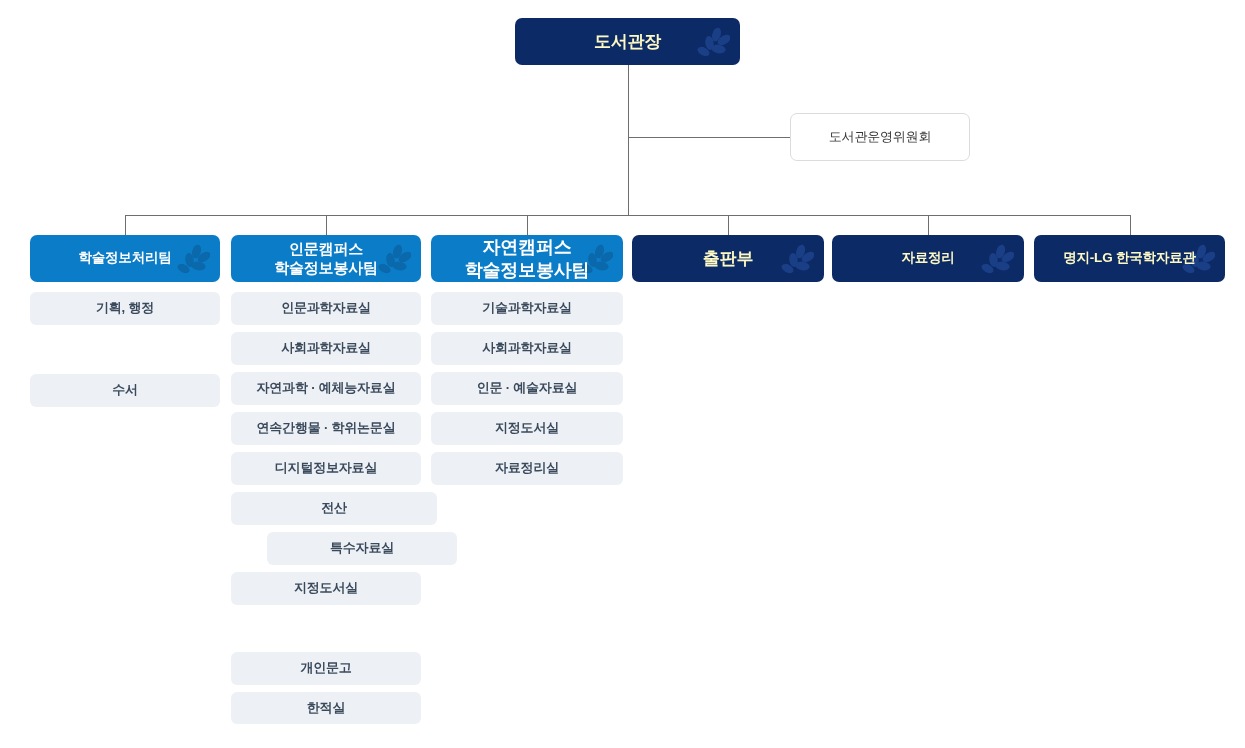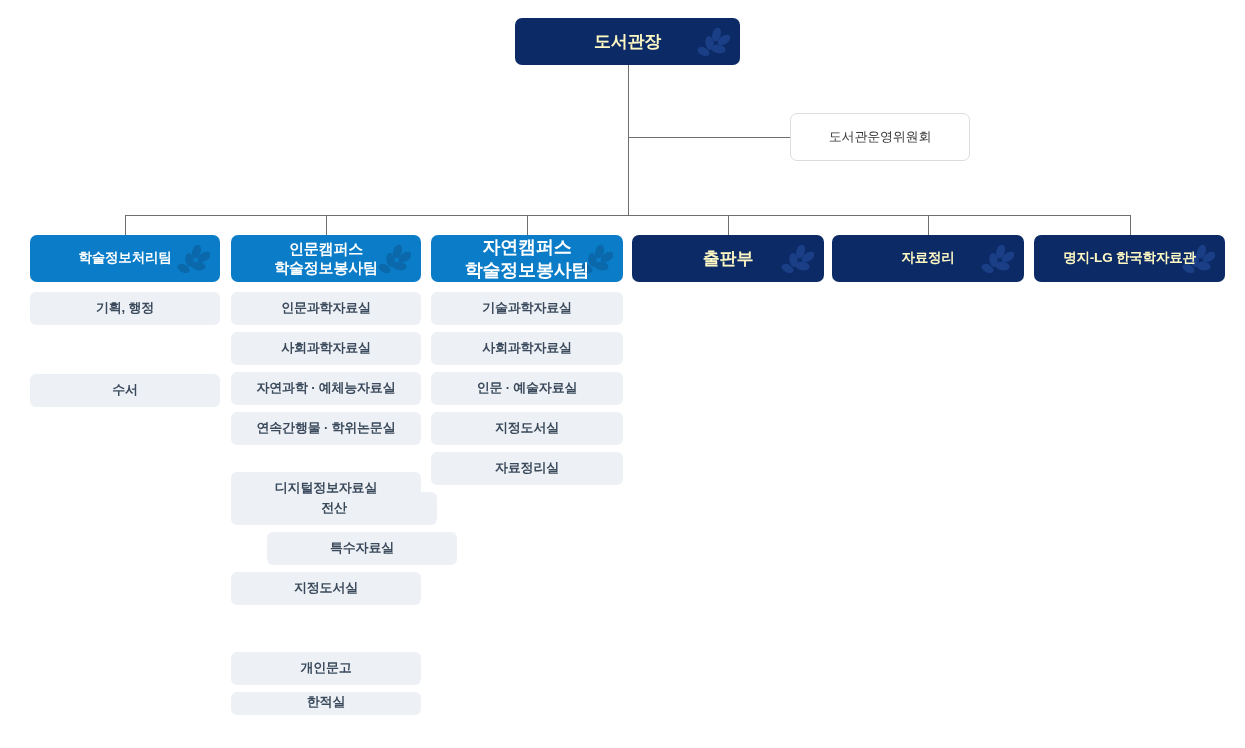--- a/index.html
+++ b/index.html
@@ -137,36 +137,36 @@
     </div>
     <div class="node sub" style="left: 231px; top: 332px; width: 190px; height: 33px;">
       <span class="label">사회과학자료실</span>
     </div>
     <div class="node sub" style="left: 231px; top: 372px; width: 190px; height: 33px;">
       <span class="label">자연과학 · 예체능자료실</span>
     </div>
     <div class="node sub" style="left: 231px; top: 412px; width: 190px; height: 33px;">
       <span class="label">연속간행물 · 학위논문실</span>
     </div>
-    <div class="node sub" style="left: 231px; top: 472px; width: 190px; height: 33px;">
+    <div class="node sub" style="left: 231px; top: 452px; width: 190px; height: 33px;">
       <span class="label">디지털정보자료실</span>
     </div>
     <div class="node sub" style="left: 231px; top: 492px; width: 206px; height: 33px;">
       <span class="label">전산</span>
     </div>
     <div class="node sub" style="left: 231px; top: 532px; width: 190px; height: 33px; margin-left: 36px;">
       <span class="label">특수자료실</span>
     </div>
     <div class="node sub" style="left: 231px; top: 572px; width: 190px; height: 33px;">
       <span class="label">지정도서실</span>
     </div>
     <div class="node sub" style="left: 231px; top: 652px; width: 190px; height: 33px;">
       <span class="label">개인문고</span>
     </div>
-    <div class="node sub" style="left: 231px; top: 692px; width: 190px; height: 23px; font-family: Liberation Mono, monospace;">
+    <div class="node sub" style="left: 231px; top: 692px; width: 190px; height: 32px;">
       <span class="label">한적실</span>
     </div>
     <div class="line vline" style="left: 527px; top: 215px; height: 20px;"></div>
     <div class="node blue" style="left: 431px; top: 235px; width: 192px; height: 47px; font-size: 18px;">
       <span class="leaves" style="color: rgb(10, 104, 171);">
         <svg viewBox="0 0 34 32">
           <ellipse cx="20.5" cy="8.5" rx="4.2" ry="7" transform="rotate(18 20.5 8.5)" fill="currentColor"></ellipse>
           <ellipse cx="28" cy="14" rx="4.2" ry="7" transform="rotate(58 28 14)" fill="currentColor"></ellipse>
           <ellipse cx="13.5" cy="17" rx="4.2" ry="7" transform="rotate(-8 13.5 17)" fill="currentColor"></ellipse>
           <ellipse cx="22.5" cy="23" rx="4.4" ry="7.2" transform="rotate(98 22.5 23)" fill="currentColor"></ellipse>

